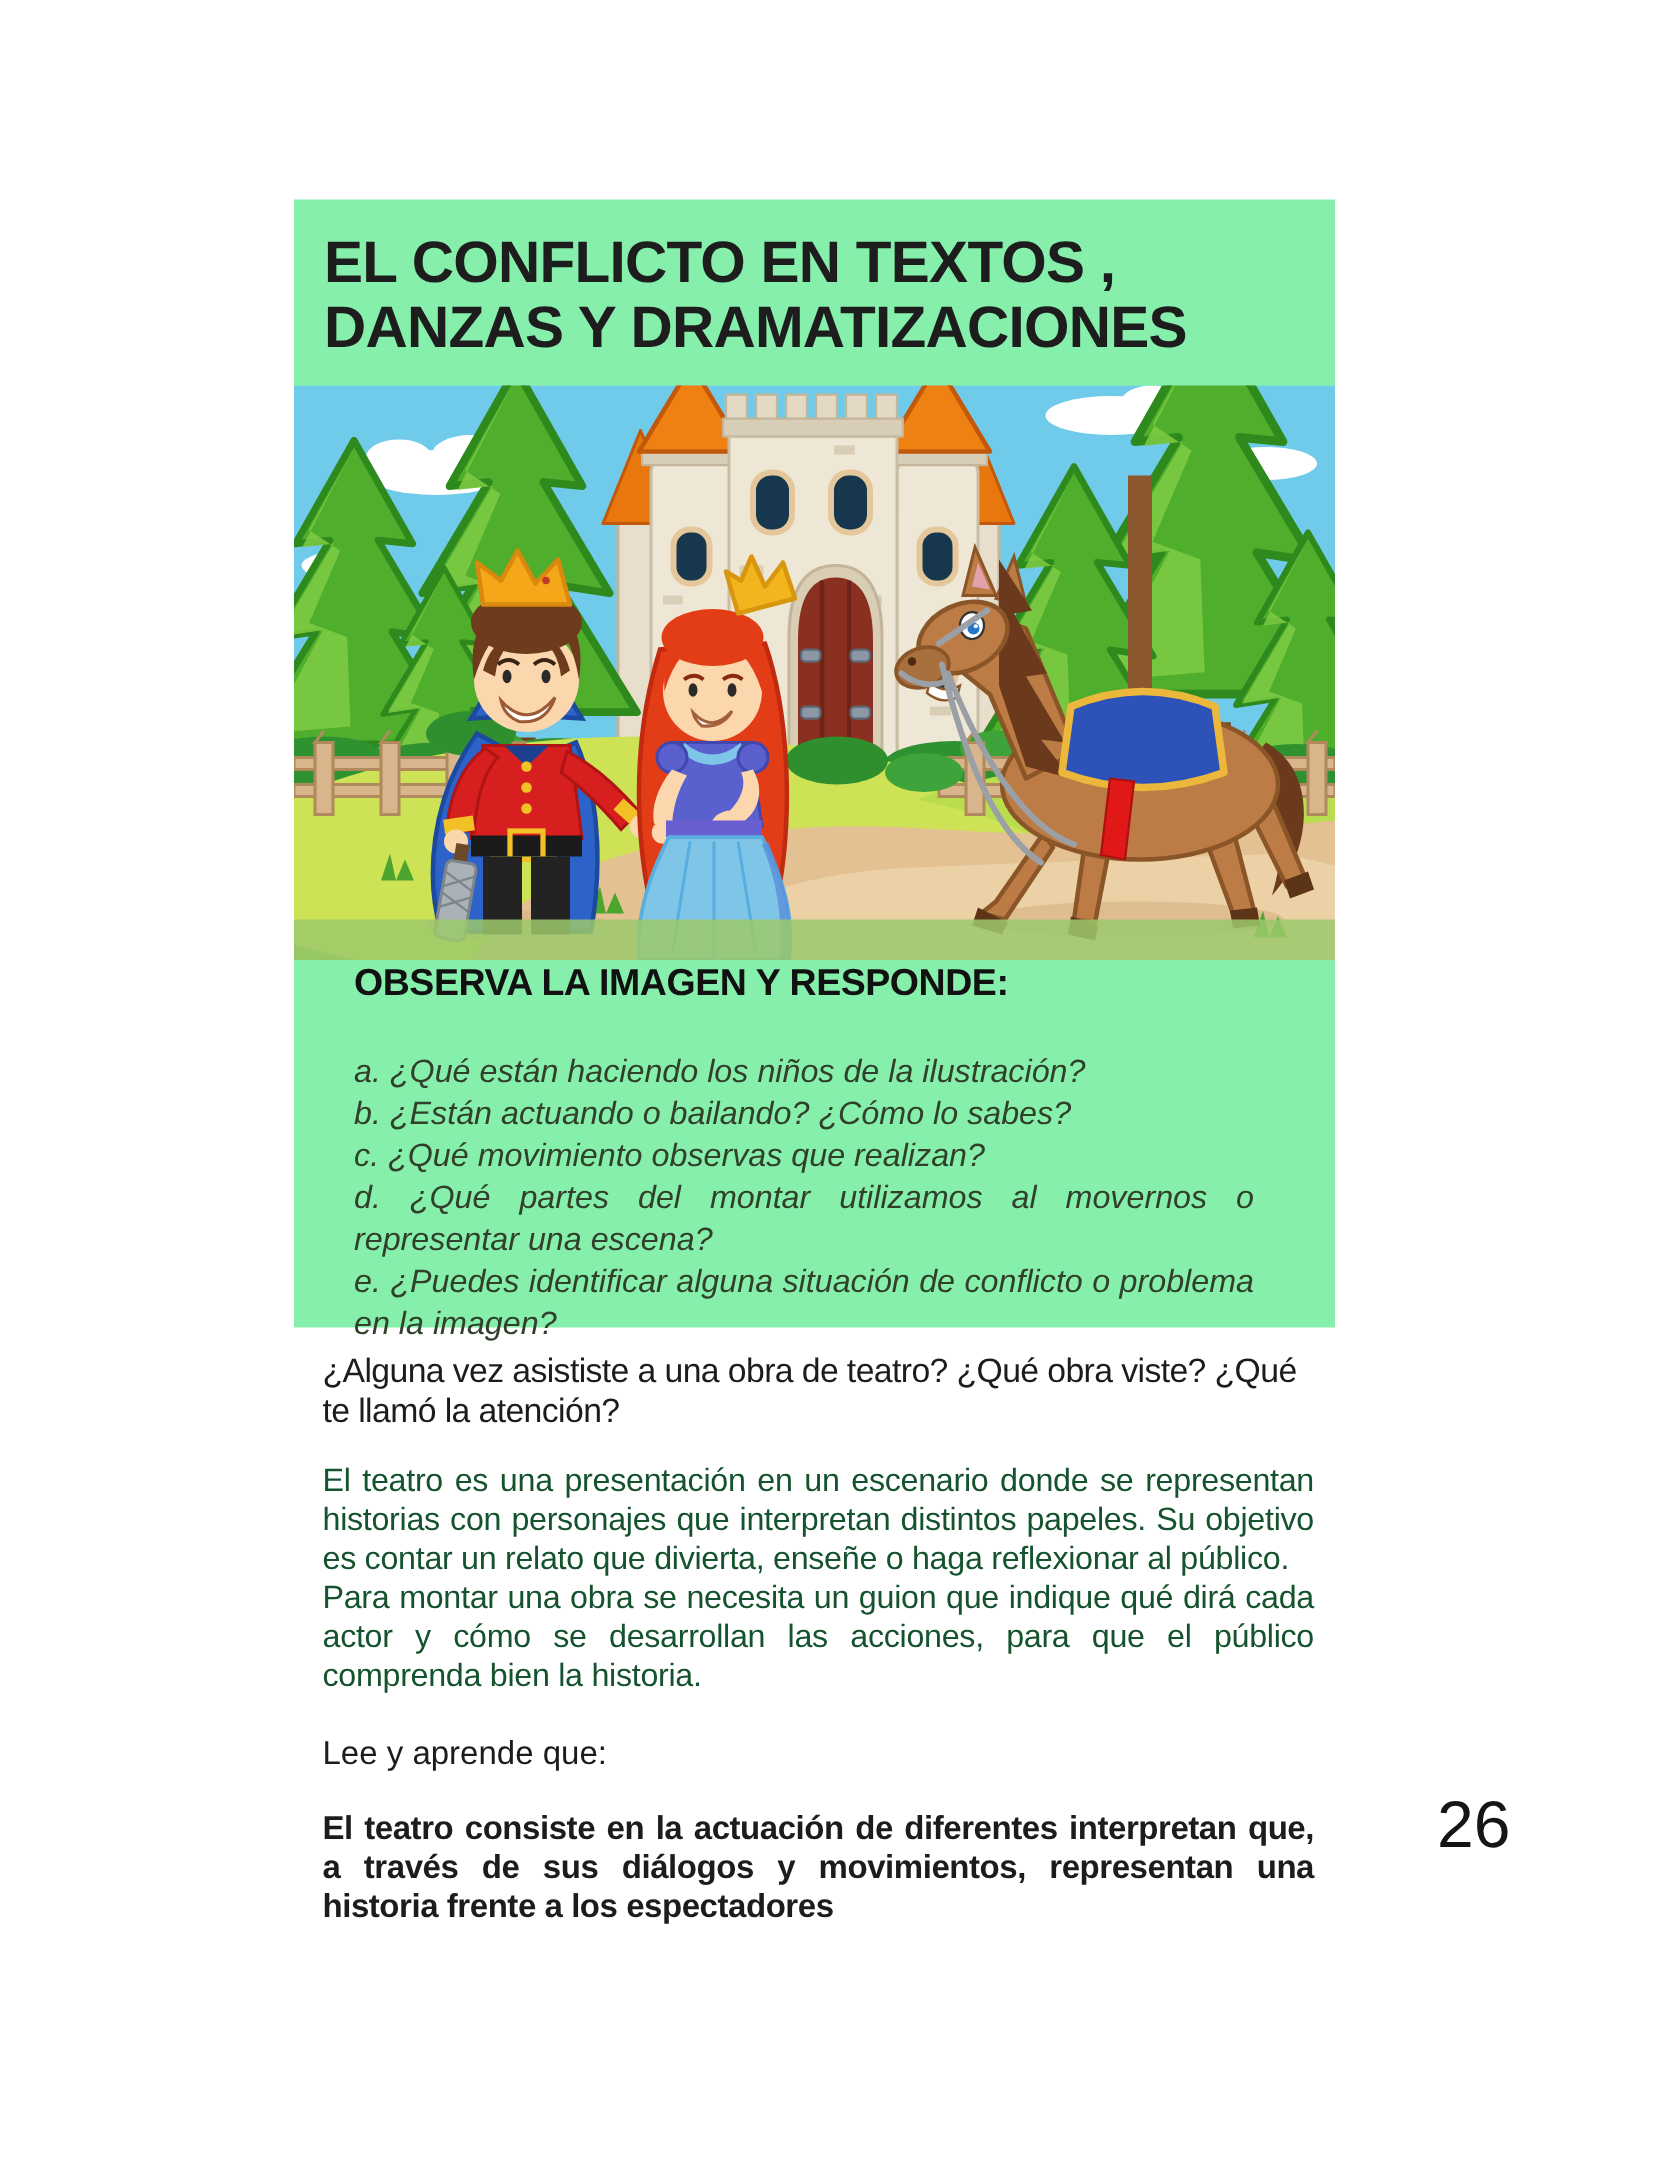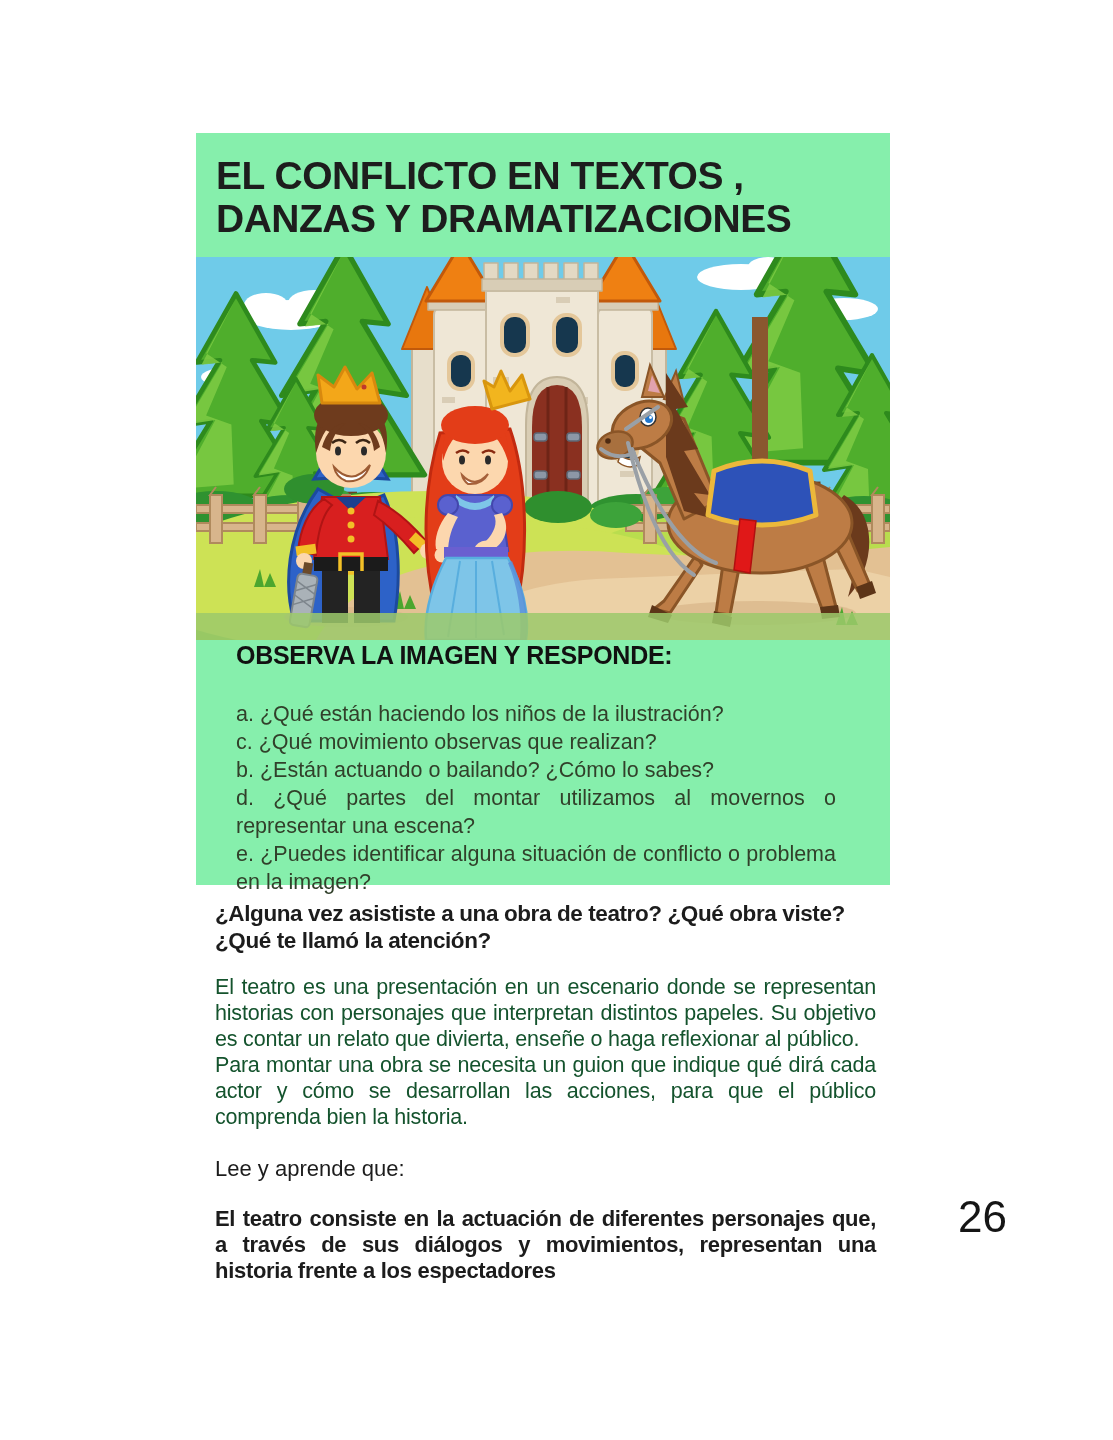--- a/index.html
+++ b/index.html
@@ -12,23 +12,23 @@
     background:#86efac;
   }
   .title{
     padding:22px 38px 0 20px;font-size:39px;font-weight:bold;line-height:1.09;
     color:#1d1d1d;letter-spacing:-0.5px;
   }
   .illustration{position:absolute;left:0;top:124px;width:694px;height:383px;}
   .illustration svg{display:block;}
   .box-text{position:absolute;left:40px;top:508px;width:600px;}
   .observa{font-size:25px;font-weight:bold;color:#111;margin:0 0 30px 0;letter-spacing:-0.3px;}
-  .question{font-size:21.5px;line-height:28px;color:#31402a;text-align:justify;margin:0;}
+  .question{font-size:21.5px;line-height:28px;color:#31402a;text-align:justify;margin:0;font-style:italic;}
   .main-text{position:absolute;left:215px;top:900px;width:661px;}
-  .q-heading{font-size:22.5px;font-weight:bold;line-height:27px;color:#1c1c1c;margin:0 0 20px 0;letter-spacing:-0.4px;}
+  .q-heading{font-size:22.5px;font-weight:normal;line-height:27px;color:#1c1c1c;margin:0 0 20px 0;letter-spacing:-0.4px;}
   .para{font-size:21.5px;line-height:26px;text-align:justify;color:#14532d;margin:0;letter-spacing:-0.2px;}
   .lead-in{font-size:22px;font-weight:normal;color:#1c1c1c;margin:26px 0 24px 0;}
   .bold-para{font-size:22px;font-weight:bold;line-height:26px;text-align:justify;color:#1c1c1c;margin:0;letter-spacing:-0.3px;}
   .page-number{position:absolute;left:958px;top:1192px;font-size:44px;color:#151515;}
 </style>
 </head>
 <body>
 
 <div class="green-box">
   <div class="title">EL CONFLICTO EN TEXTOS , DANZAS Y DRAMATIZACIONES</div>
@@ -273,28 +273,28 @@
         <path d="M312,306 C322,330 326,356 324,383 L330,383 C334,354 326,328 316,304 Z" fill="#5a8fd8" opacity="0.8"></path>
       </g>
 
       <rect x="0" y="356" width="694" height="27" fill="#9cc96b" opacity="0.85"></rect>
     </svg>
   </div>
 
   <div class="box-text">
     <p class="observa">OBSERVA LA IMAGEN Y RESPONDE:</p>
     <p class="question">a. ¿Qué están haciendo los niños de la ilustración?</p>
+    <p class="question">b. ¿Están actuando o bailando? ¿Cómo lo sabes?</p>
     <p class="question">c. ¿Qué movimiento observas que realizan?</p>
-    <p class="question">b. ¿Están actuando o bailando? ¿Cómo lo sabes?</p>
     <p class="question">d. ¿Qué partes del montar utilizamos al movernos o representar una escena?</p>
     <p class="question">e. ¿Puedes identificar alguna situación de conflicto o problema en la imagen?</p>
   </div>
 </div>
 
 <div class="main-text">
   <p class="q-heading">¿Alguna vez asististe a una obra de teatro? ¿Qué obra viste? ¿Qué te llamó la atención?</p>
   <p class="para">El teatro es una presentación en un escenario donde se representan historias con personajes que interpretan distintos papeles. Su objetivo es contar un relato que divierta, enseñe o haga reflexionar al público.</p>
   <p class="para">Para montar una obra se necesita un guion que indique qué dirá cada actor y cómo se desarrollan las acciones, para que el público comprenda bien la historia.</p>
   <p class="lead-in">Lee y aprende que:</p>
-  <p class="bold-para">El teatro consiste en la actuación de diferentes personajes que, a través de sus diálogos y movimientos, representan una historia frente a los espectadores</p>
+  <p class="bold-para">El teatro consiste en la actuación de diferentes interpretan que, a través de sus diálogos y movimientos, representan una historia frente a los espectadores</p>
 </div>
 
 <div class="page-number">26</div>
 
 </body></html>

